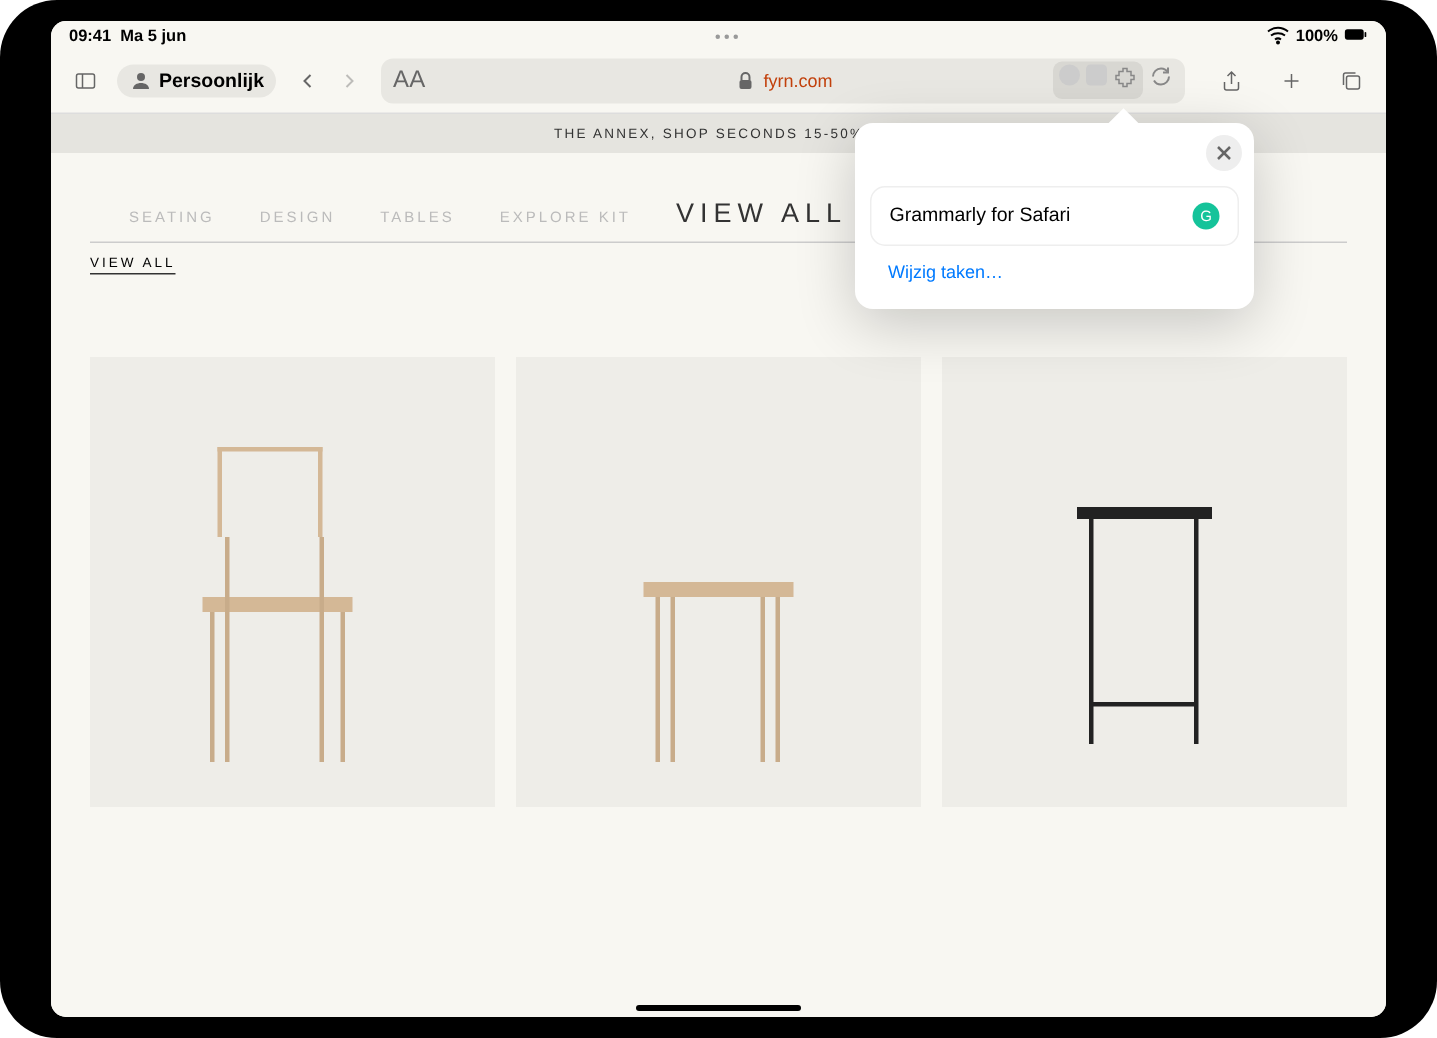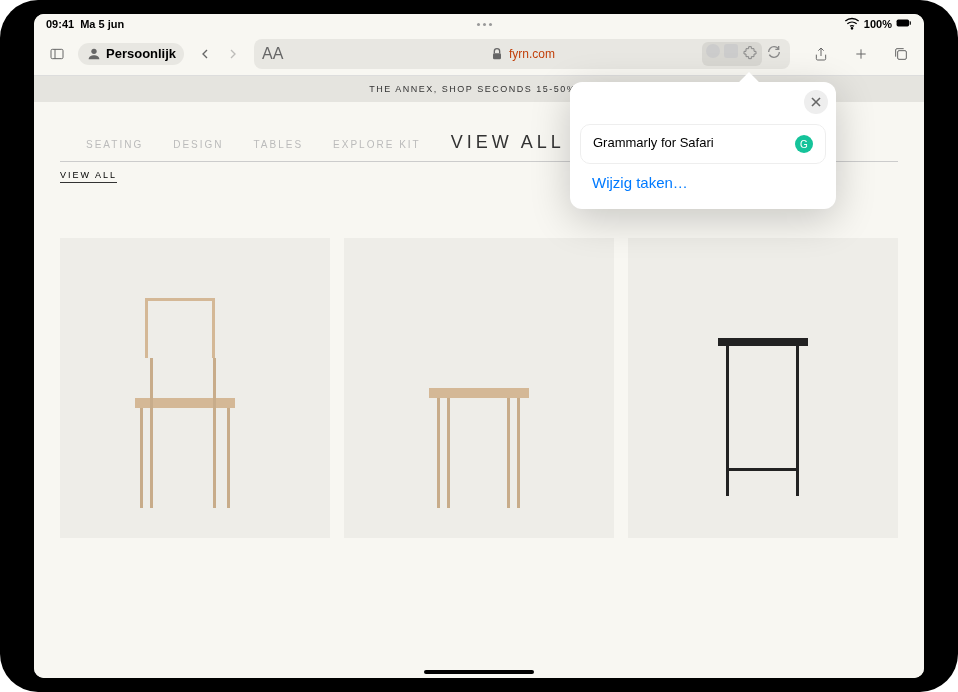--- a/index.html
+++ b/index.html
@@ -197,21 +197,21 @@
       padding: 10px 12px;
       font-size: 13px;
       border-bottom: 1px solid #eee;
     }
     .ext-item:last-child { border-bottom: none; }
     .ext-badge { width: 18px; height: 18px; border-radius: 4px; display: flex; align-items: center; justify-content: center; font-size: 10px; color: #fff; }
     .ext-badge.g { background: #15c39a; border-radius: 50%; }
     .ext-badge.h { background: #5b9de8; }
     .ext-link {
       padding: 10px 22px;
-      font-size: 15px;
+      font-size: 12px;
       color: #007aff;
     }
     
     .home-indicator {
       position: absolute;
       bottom: 4px; left: 50%;
       transform: translateX(-50%);
       width: 110px; height: 4px;
       background: #000; border-radius: 2px;
     }

